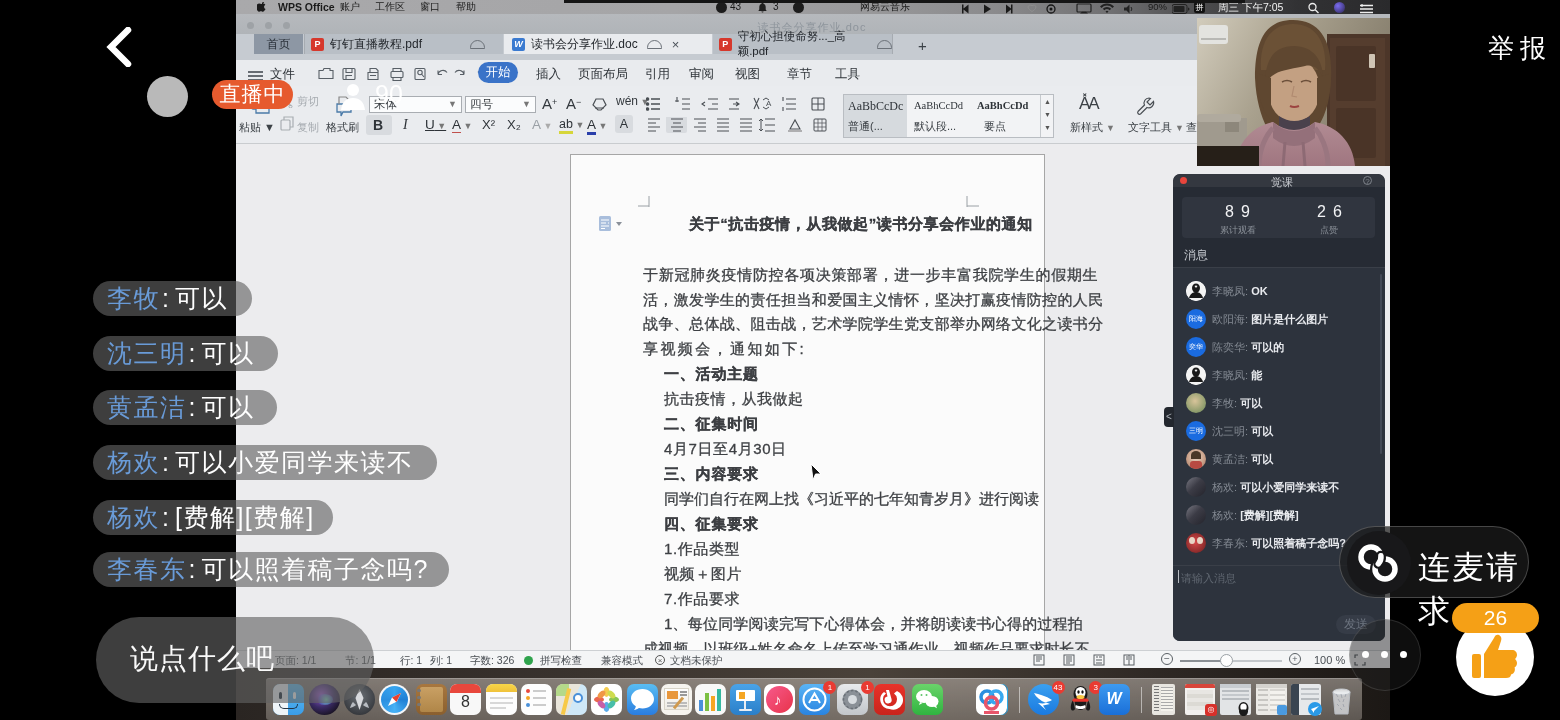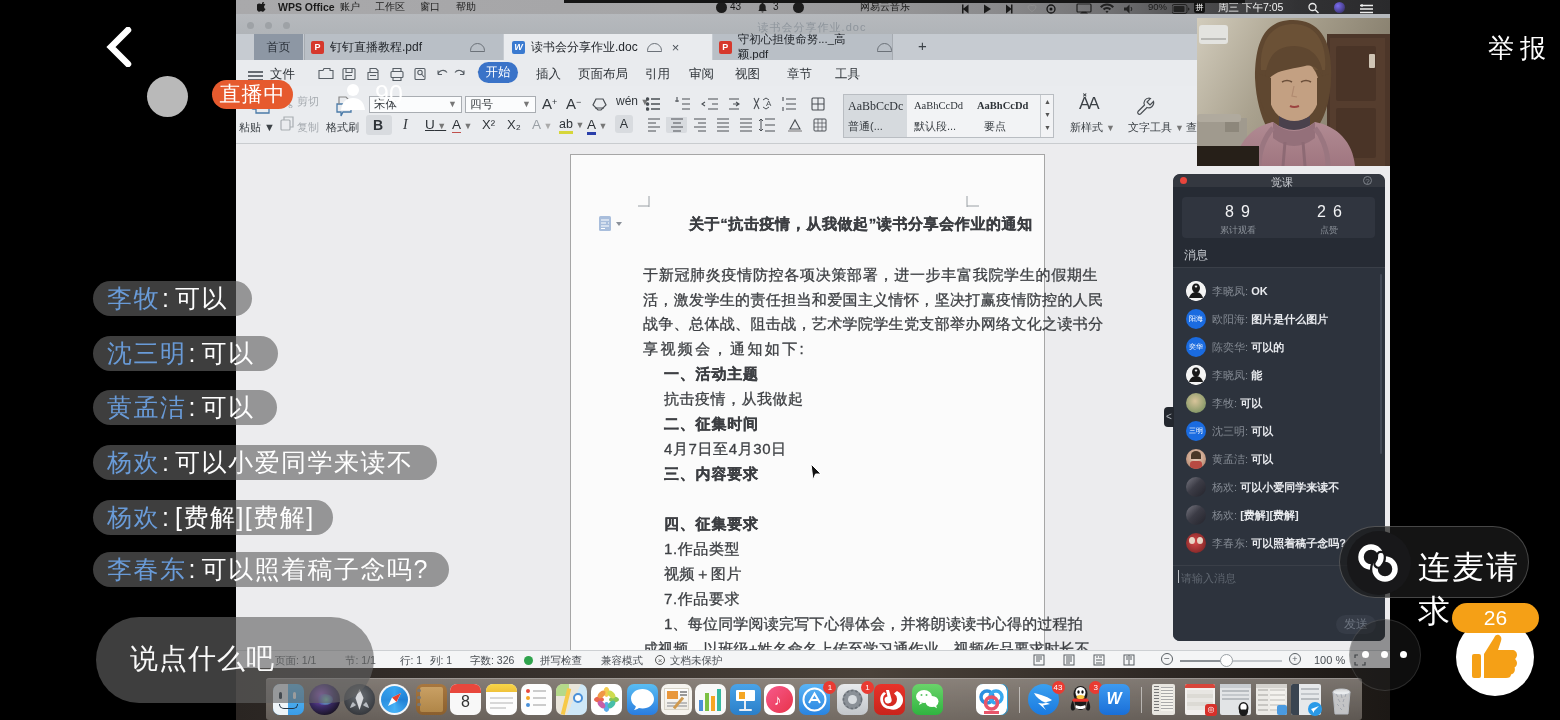--- a/index.html
+++ b/index.html
@@ -10,21 +10,21 @@
 
 #menubar{position:absolute;left:0;top:0;width:100%;height:14px;background:linear-gradient(90deg,#a9a9ab 0%,#a5a5a7 38%,#98989a 55%,#8a8a8c 66%,#6f6f71 76%,#4a4a4c 84%,#323234 92%,#2a2a2c 100%);font-size:10px;color:#1a1a1a}
 #menubar .mi{position:absolute;top:1px;height:12px;line-height:12px;white-space:nowrap}
 #topstrip{position:absolute;left:328px;top:0;width:681px;height:3px;background:#151515}
 
 #titlebar{position:absolute;left:0;top:14px;width:100%;height:20px;background:linear-gradient(#b6b9bd,#b0b4b8)}
 .tdot{position:absolute;top:22px;width:7px;height:7px;border-radius:50%;background:#9ea2a6}
 #wintitle{position:absolute;top:20px;left:396px;width:360px;text-align:center;font-size:11px;color:#8e959c;letter-spacing:1px}
 
 #tabbar{position:absolute;left:0;top:34px;width:100%;height:26px;background:#c6cbd1}
-.tab{position:absolute;top:0;height:26px;font-size:12px;color:#23272c;display:flex;align-items:center}
+.tab{position:absolute;top:0;height:20px;font-size:12px;color:#23272c;display:flex;align-items:center}
 .ticon{width:13px;height:13px;border-radius:2px;margin-right:6px;color:#fff;font-size:9px;font-weight:bold;text-align:center;line-height:13px}
 .cloud{width:15px;height:9px;border:1.2px solid #6b7178;border-radius:8px 8px 0 0;position:relative;margin-left:9px}
 
 #menurow{position:absolute;left:0;top:60px;width:100%;height:26px;background:#e9ebee;font-size:12.5px;color:#2e3338}
 #menurow .mm{position:absolute;top:6px;height:16px;line-height:16px}
 
 #toolbar{position:absolute;left:0;top:86px;width:100%;height:58px;background:#eaecef;border-bottom:1px solid #c9cccf;font-size:11px;color:#3c4146}
 .tbox{position:absolute;background:#fbfcfd;border:1px solid #a9adb2;font-size:11.5px;color:#33383d}
 .vdiv{position:absolute;width:1px;background:#cdd0d3;top:94px;height:44px}
 
@@ -291,20 +291,21 @@
     <div class="dl dlb" style="left:453px;top:71px;letter-spacing:0.6px">关于“抗击疫情，从我做起”读书分享会作业的通知</div>
     <div class="dl" style="left:407px;top:122px;letter-spacing:0.7px">于新冠肺炎疫情防控各项决策部署，进一步丰富我院学生的假期生</div>
     <div class="dl" style="left:407px;top:147px;letter-spacing:0.35px">活，激发学生的责任担当和爱国主义情怀，坚决打赢疫情防控的人民</div>
     <div class="dl" style="left:407px;top:171px;letter-spacing:0.35px">战争、总体战、阻击战，艺术学院学生党支部举办网络文化之读书分</div>
     <div class="dl" style="left:407px;top:196px;letter-spacing:2.4px">享视频会，通知如下:</div>
     <div class="dl dlb" style="left:428px;top:221px;letter-spacing:0.8px">一、活动主题</div>
     <div class="dl" style="left:428px;top:246px;letter-spacing:0.5px">抗击疫情，从我做起</div>
     <div class="dl dlb" style="left:428px;top:271px;letter-spacing:0.8px">二、征集时间</div>
     <div class="dl" style="left:428px;top:296px;letter-spacing:0.6px">4月7日至4月30日</div>
     <div class="dl dlb" style="left:428px;top:321px;letter-spacing:0.8px">三、内容要求</div>
+    <div class="dl" style="left:428px;top:346px;letter-spacing:0px">同学们自行在网上找《习近平的七年知青岁月》进行阅读</div>
     <div class="dl dlb" style="left:428px;top:371px;letter-spacing:0.8px">四、征集要求</div>
     <div class="dl" style="left:428px;top:396px;letter-spacing:0.6px">1.作品类型</div>
     <div class="dl" style="left:428px;top:421px;letter-spacing:0.6px">视频＋图片</div>
     <div class="dl" style="left:428px;top:446px;letter-spacing:0.6px">7.作品要求</div>
     <div class="dl" style="left:428px;top:471px;letter-spacing:0.2px">1、每位同学阅读完写下心得体会，并将朗读读书心得的过程拍</div>
     <div class="dl" style="left:407px;top:496px;letter-spacing:0.1px;clip-path:inset(0 0 6px 0)">成视频。以班级+姓名命名上传至学习通作业，视频作品要求时长不</div>
     <svg class="abs" style="left:574px;top:320px" width="12" height="18" viewBox="0 0 12 18">
         <path d="M1 0l10 10H5.5L3 16z" fill="#111" stroke="#fff" stroke-width="1"></path>
       </svg>
   </div>

